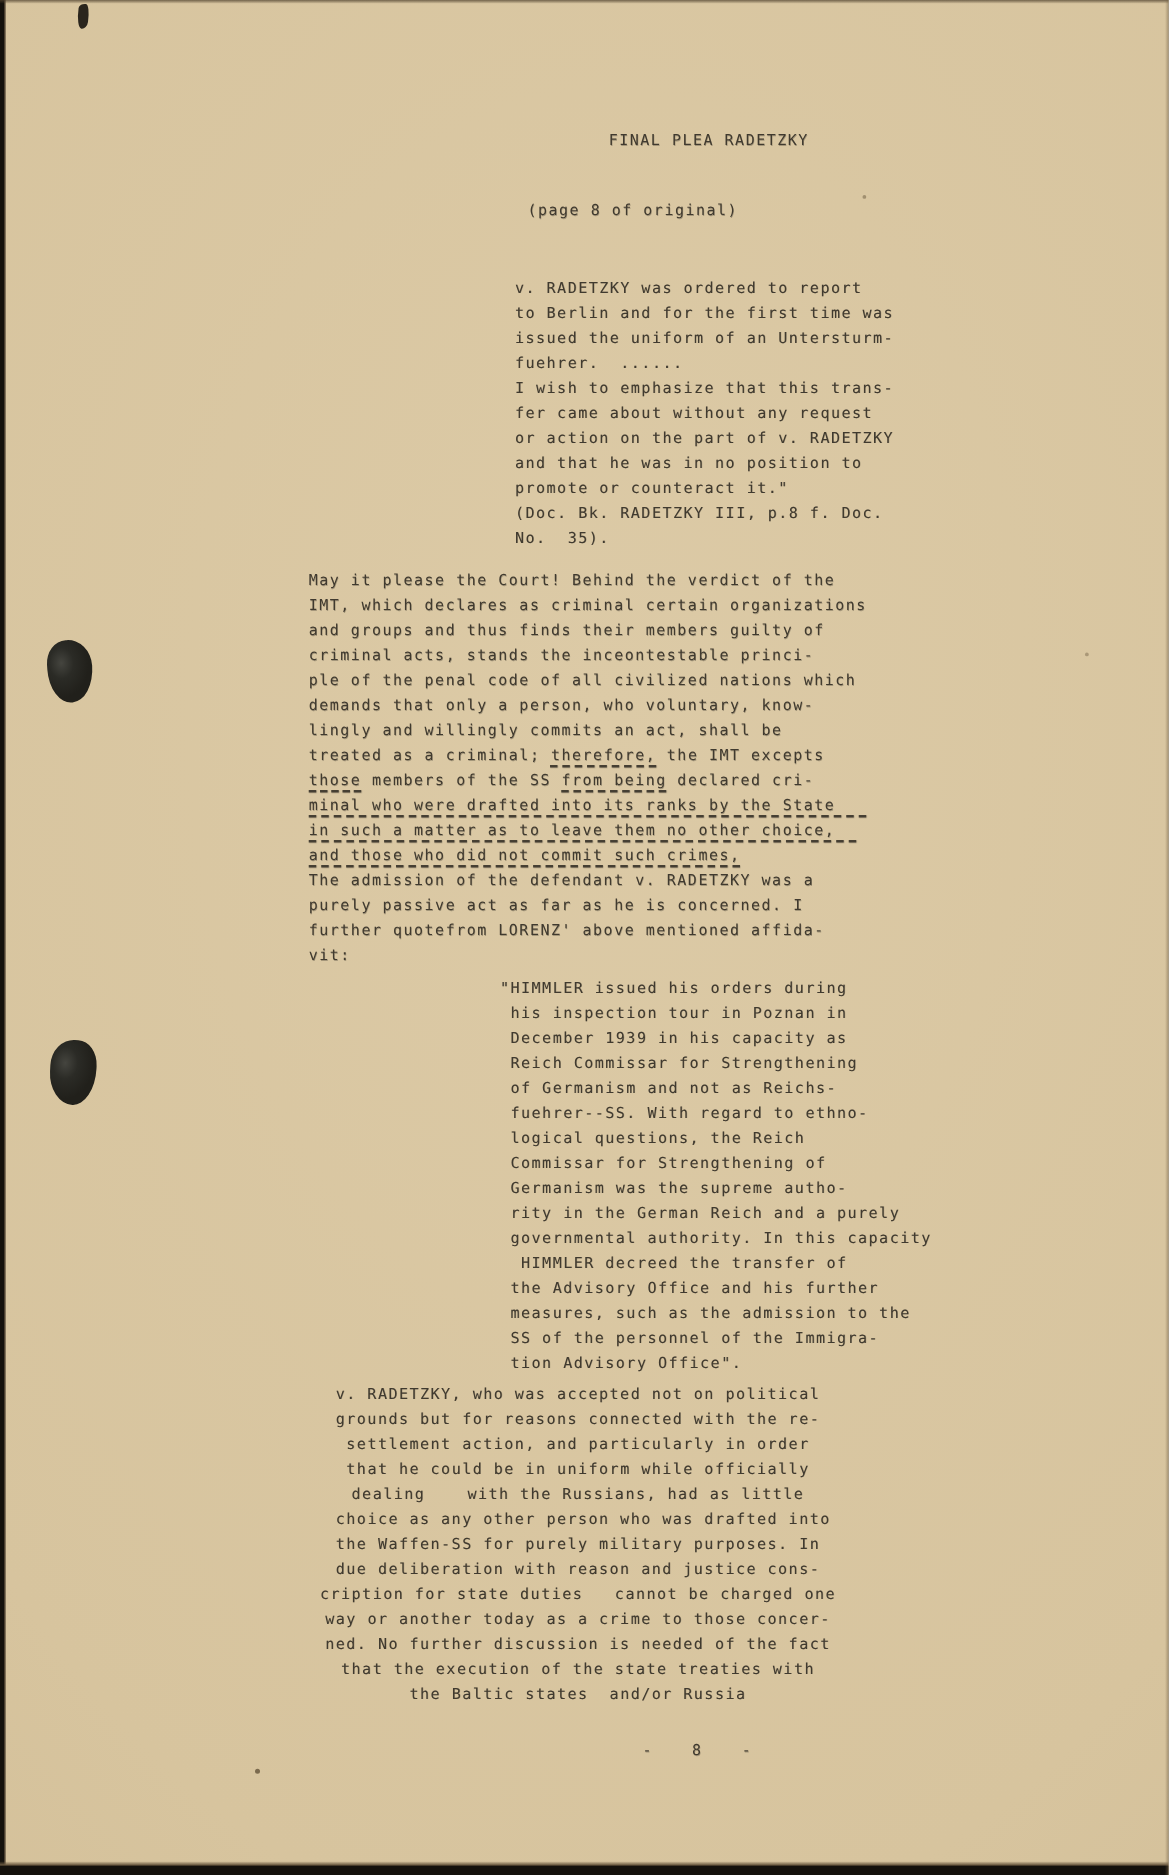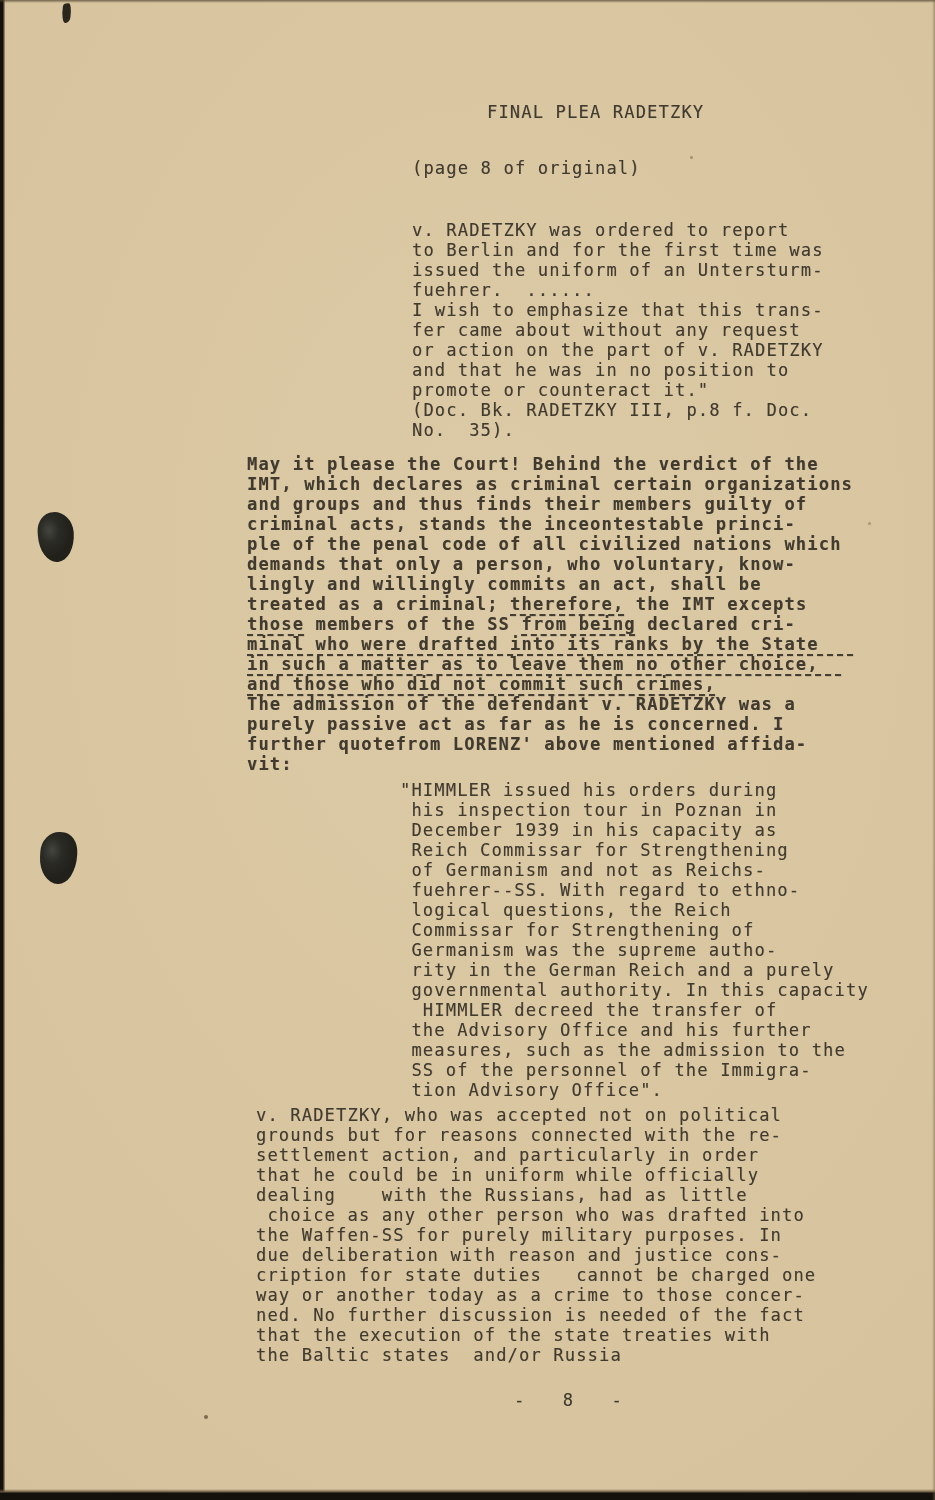--- a/index.html
+++ b/index.html
@@ -17,33 +17,33 @@
   .edge{position:absolute;}
   .edge-left{left:0;top:0;width:5px;height:1500px;
     background:linear-gradient(to right,#14110c 0 3px,#4a3e2e 3px 4px,rgba(74,62,46,0) 5px);}
   .edge-bottom{left:0;bottom:0;width:935px;height:11px;
     background:linear-gradient(to top,#14110c 0 7px,#6a5940 8px,rgba(106,89,64,0) 11px);}
   .edge-top{left:0;top:0;width:935px;height:3px;
     background:linear-gradient(to bottom,rgba(80,66,46,.75),rgba(80,66,46,0));}
   .edge-right{right:0;top:0;width:3px;height:1500px;
     background:linear-gradient(to left,rgba(120,100,70,.55),rgba(120,100,70,0));}
 
-  .txt{position:absolute;white-space:pre;letter-spacing:1.2px;font-size:17px;line-height:20px;
+  .txt{position:absolute;white-space:pre;letter-spacing:1.2px;font-size:12px;line-height:20px;
        text-shadow:0.4px 0.4px 0 rgba(64,58,47,0.35);}
   .line{white-space:pre;}
   .u{text-decoration:underline;text-decoration-style:dashed;
      text-decoration-color:rgba(58,52,42,0.9);text-decoration-thickness:1.7px;
      text-underline-offset:3.5px;}
 
   .header-title{left:487px;top:102px;}
-  .subtitle{left:412px;top:158px;}
+  .subtitle{left:422px;top:158px;}
   .quote1{left:412px;top:220px;}
-  .para1{left:247px;top:454px;font-weight:bold;}
+  .para1{left:247px;top:454px;}
   .quote2{left:400px;top:780px;}
-  .para2{left:256px;top:1105px;}
+  .para2{left:256px;top:1105px;text-align:center;}
   .pagenum{left:514px;top:1390px;letter-spacing:6px;}
 
   
   .blob{position:absolute;background:
       radial-gradient(60% 55% at 32% 36%, #45453f 0%, #2b2b26 45%, #21201b 100%);
     z-index:5;}
   .blob1{left:38px;top:512px;width:36px;height:50px;
     border-radius:46% 54% 50% 50% / 38% 44% 58% 56%;transform:rotate(-4deg);}
   .blob2{left:40px;top:832px;width:37px;height:52px;
     border-radius:52% 44% 50% 54% / 42% 40% 60% 52%;transform:rotate(3deg);}

